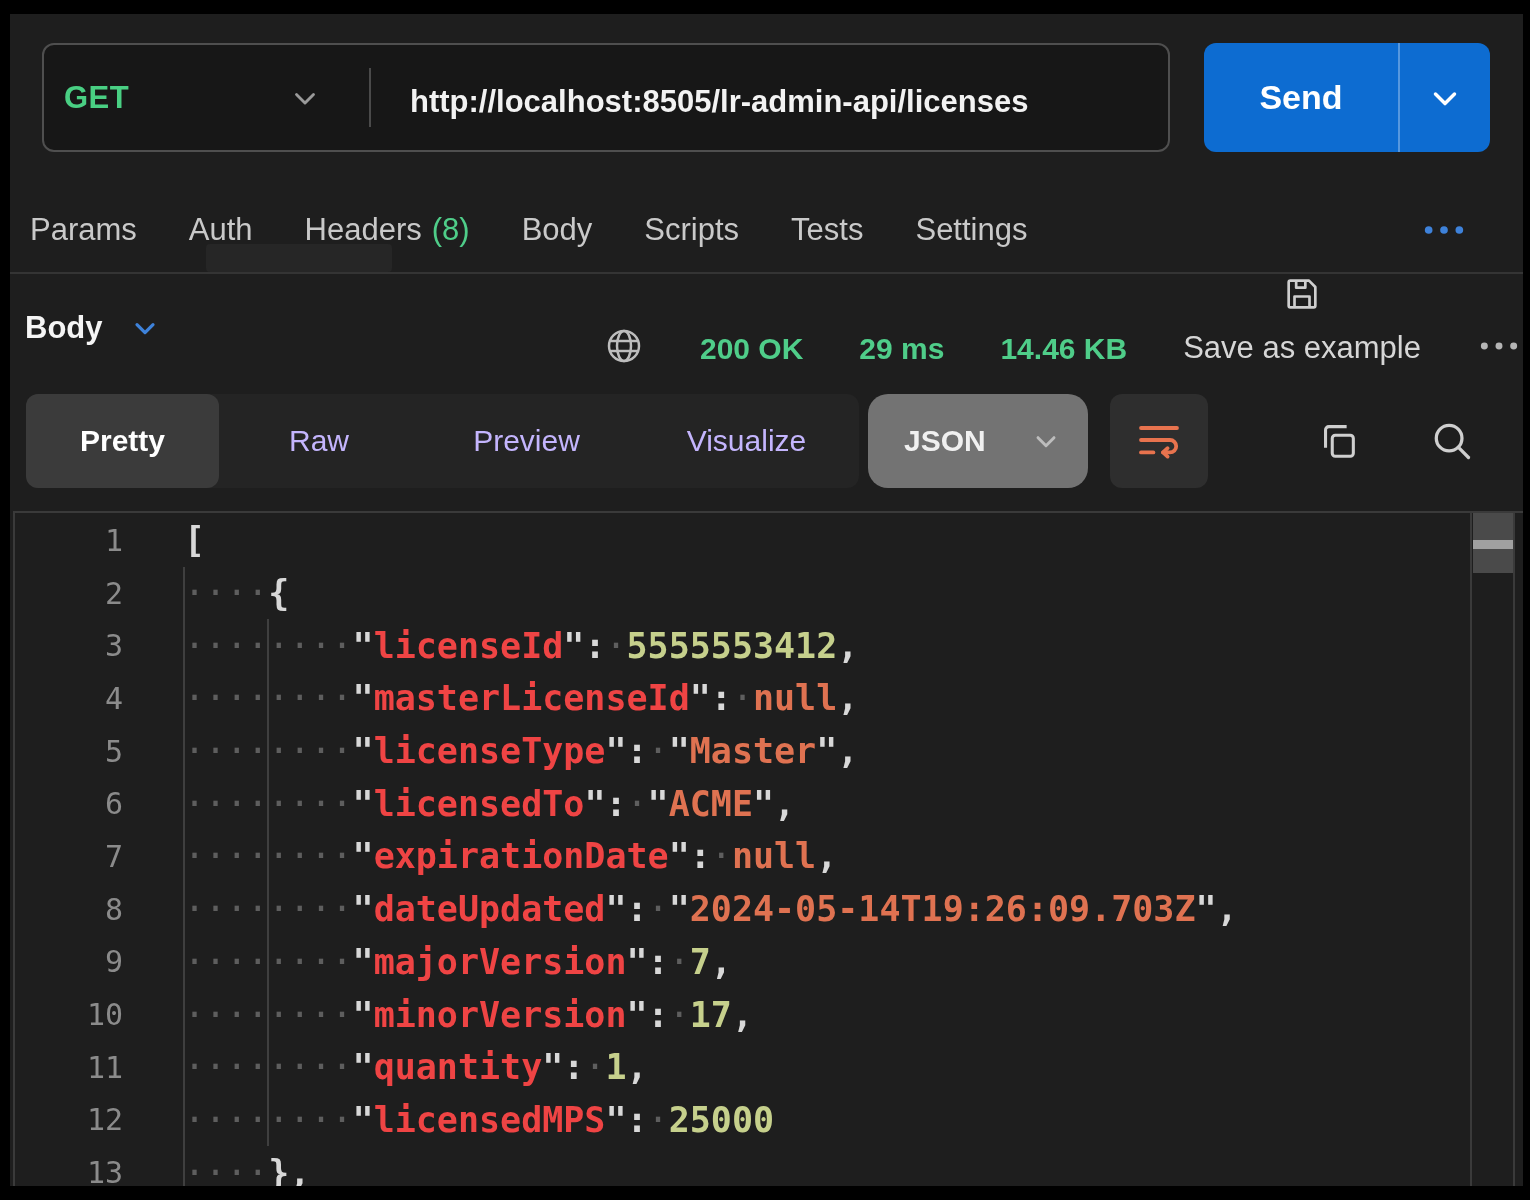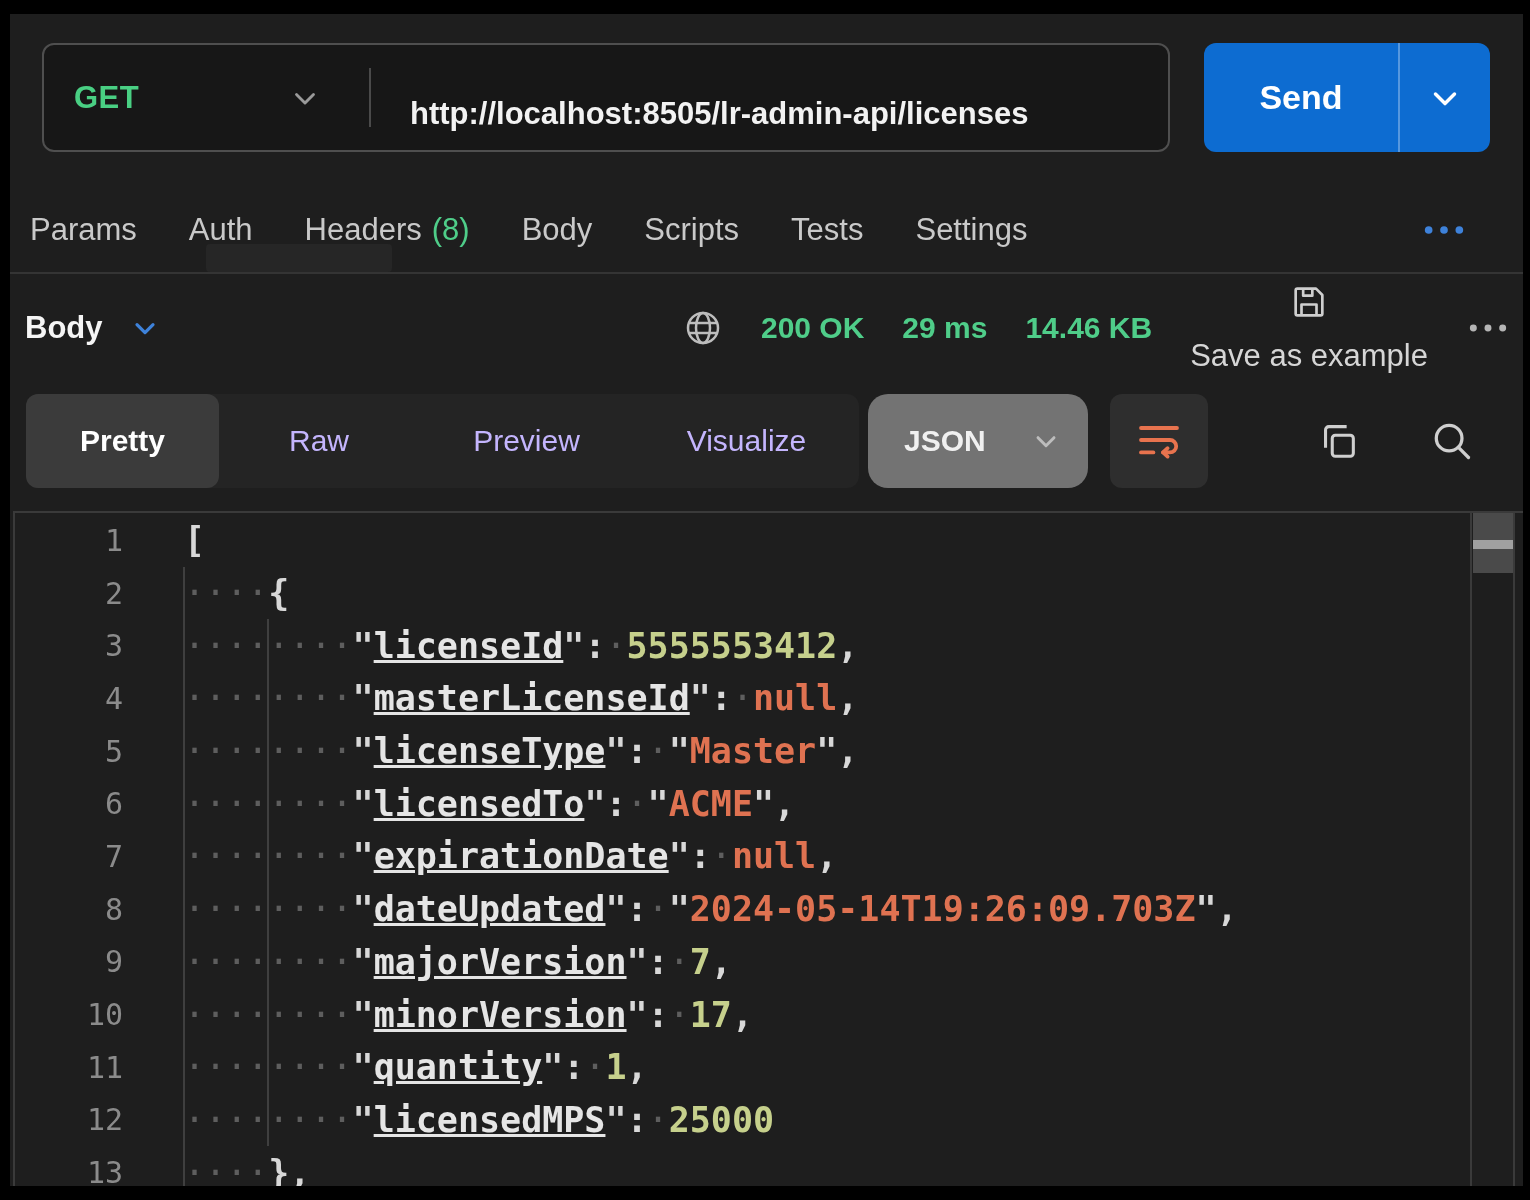--- a/index.html
+++ b/index.html
@@ -3,45 +3,45 @@
 <meta charset="utf-8">
 <style>
   html,body{margin:0;padding:0;background:#000;width:1530px;height:1200px;overflow:hidden;
     font-family:"Liberation Sans",sans-serif;-webkit-font-smoothing:antialiased;}
   .app{position:absolute;left:10px;top:14px;width:1513px;height:1172px;background:#1e1e1e;overflow:hidden;}
 
   
   .url-bar{position:absolute;left:32px;top:29px;width:1128px;height:109px;background:#171717;
     border:2px solid #4f4f4f;border-radius:12px;box-sizing:border-box;display:flex;align-items:center;}
   .method{position:absolute;left:0;top:0;bottom:0;width:325px;display:flex;align-items:center;cursor:pointer;}
-  .method-label{margin-left:30px;font-size:31px;font-weight:700;color:#49cf83;letter-spacing:.5px;}
+  .method-label{margin-left:20px;font-size:31px;font-weight:700;color:#49cf83;letter-spacing:.5px;}
   .method-chevron{position:absolute;left:244px;top:50%;transform:translateY(-50%);}
   .url-vdivider{position:absolute;left:325px;top:22%;height:56%;width:2px;background:#4a4a4a;}
   .url-input{position:absolute;left:354px;top:0;width:740px;height:100%;background:transparent;border:none;outline:none;
-    color:#f2f2f2;font-size:31px;font-weight:700;font-family:"Liberation Sans",sans-serif;padding:16px 0 0 12px;}
+    color:#f2f2f2;font-size:31px;font-weight:700;font-family:"Liberation Sans",sans-serif;padding:4px 0 0 12px;}
   .send-btn{position:absolute;left:1194px;top:29px;width:286px;height:109px;background:#0d6cd1;border-radius:12px;
     display:flex;align-items:center;cursor:pointer;}
   .send-label{width:194px;text-align:center;color:#fff;font-size:34px;font-weight:700;}
   .send-vdivider{width:2px;height:100%;background:rgba(255,255,255,.30);}
   .send-caret{flex:1;display:flex;align-items:center;justify-content:center;}
 
   
   .tab-hover-highlight{position:absolute;left:196px;top:230px;width:186px;height:28px;background:#262626;border-radius:4px;}
   .req-tabs{position:absolute;left:0;top:180px;width:100%;height:72px;display:flex;align-items:center;
     padding-left:20px;gap:52px;box-sizing:border-box;}
   .req-tab{font-size:31px;color:#c9c9c9;cursor:pointer;white-space:nowrap;position:relative;}
   .req-tab .badge{color:#4fcd89;margin-left:10px;}
   .req-more{position:absolute;right:56px;top:196px;cursor:pointer;}
   .h-divider{position:absolute;left:0;top:258px;width:100%;height:2px;background:#343434;}
 
   
   .resp-meta{position:absolute;left:0;top:276px;width:100%;height:76px;}
   .resp-body-toggle{position:absolute;left:15px;top:0;height:100%;display:flex;align-items:center;gap:26px;cursor:pointer;}
   .resp-body-label{font-size:31px;font-weight:700;color:#f5f5f5;}
-  .resp-right{position:absolute;right:13px;top:0;height:100%;display:flex;align-items:center;gap:38px;}
+  .resp-right{position:absolute;right:2px;top:0;height:100%;display:flex;align-items:flex-end;gap:56px;}
   .stat{font-size:30px;font-weight:600;color:#4fcd89;white-space:nowrap;}
   .save-example{display:flex;align-items:center;gap:16px;cursor:pointer;flex-direction:column;}
   .save-example-label{font-size:31px;color:#d6d6d6;white-space:nowrap;}
 
   
   .view-row{position:absolute;left:0;top:380px;width:100%;height:94px;}
   .view-strip{position:absolute;left:16px;top:0;width:833px;height:94px;background:#242424;border-radius:12px;display:flex;}
   .view-tab{display:flex;align-items:center;justify-content:center;font-size:30px;color:#c4b5fd;cursor:pointer;}
   .view-tab.active{width:193px;background:#3b3b3b;border-radius:12px;color:#ffffff;font-weight:700;}
   .vt-raw{width:200px;} .vt-preview{width:215px;} .vt-visualize{width:225px;}
@@ -55,21 +55,21 @@
   .copy-btn{left:1296px;width:64px;} .search-btn{left:1410px;width:64px;}
 
   
   .editor{position:absolute;left:0;top:497px;width:1513px;height:675px;overflow:hidden;}
   .editor-top-border{position:absolute;left:3px;top:0;width:1510px;height:2px;background:#3a3a3a;}
   .editor-left-border{position:absolute;left:3px;top:0;width:2px;height:100%;background:#3a3a3a;}
   .code-lines{position:absolute;left:0;top:3px;width:1456px;}
   .code-line{display:flex;height:52.7px;align-items:center;white-space:pre;}
   .ln{width:113px;text-align:right;font-family:"DejaVu Sans Mono",monospace;font-size:30px;color:#8b8b8b;flex:none;}
   .lc{padding-left:61px;font-family:"DejaVu Sans Mono",monospace;font-size:35px;font-weight:700;}
-  .tk-pn{color:#d8d8d8;} .tk-ky{color:#e5e5e5;text-decoration:underline;} .tk-st{color:#df7251;} .tk-nl{color:#df7251;}
+  .tk-pn{color:#d8d8d8;} .tk-ky{color:#ef4444;} .tk-st{color:#df7251;} .tk-nl{color:#df7251;}
   .tk-nu{color:#c6d08c;} .tk-ws{color:#5e5e5e;font-weight:400;}
   .indent-guide{position:absolute;width:2px;background:#3f3f3f;}
   .guide-1{left:173px;top:56px;height:619px;}
   .guide-2{left:257px;top:108px;height:527px;}
   .sb-track-left{position:absolute;left:1460px;top:0;width:2px;height:100%;background:#3a3a3a;}
   .sb-track-right{position:absolute;left:1503px;top:0;width:2px;height:100%;background:#3a3a3a;}
   .sb-thumb{position:absolute;left:1463px;top:2px;width:40px;height:60px;background:#4a4a4a;cursor:grab;}
   .sb-thumb-mark{position:absolute;left:0;top:27px;width:40px;height:9px;background:#a0a0a0;}
 
   svg{display:block;}

